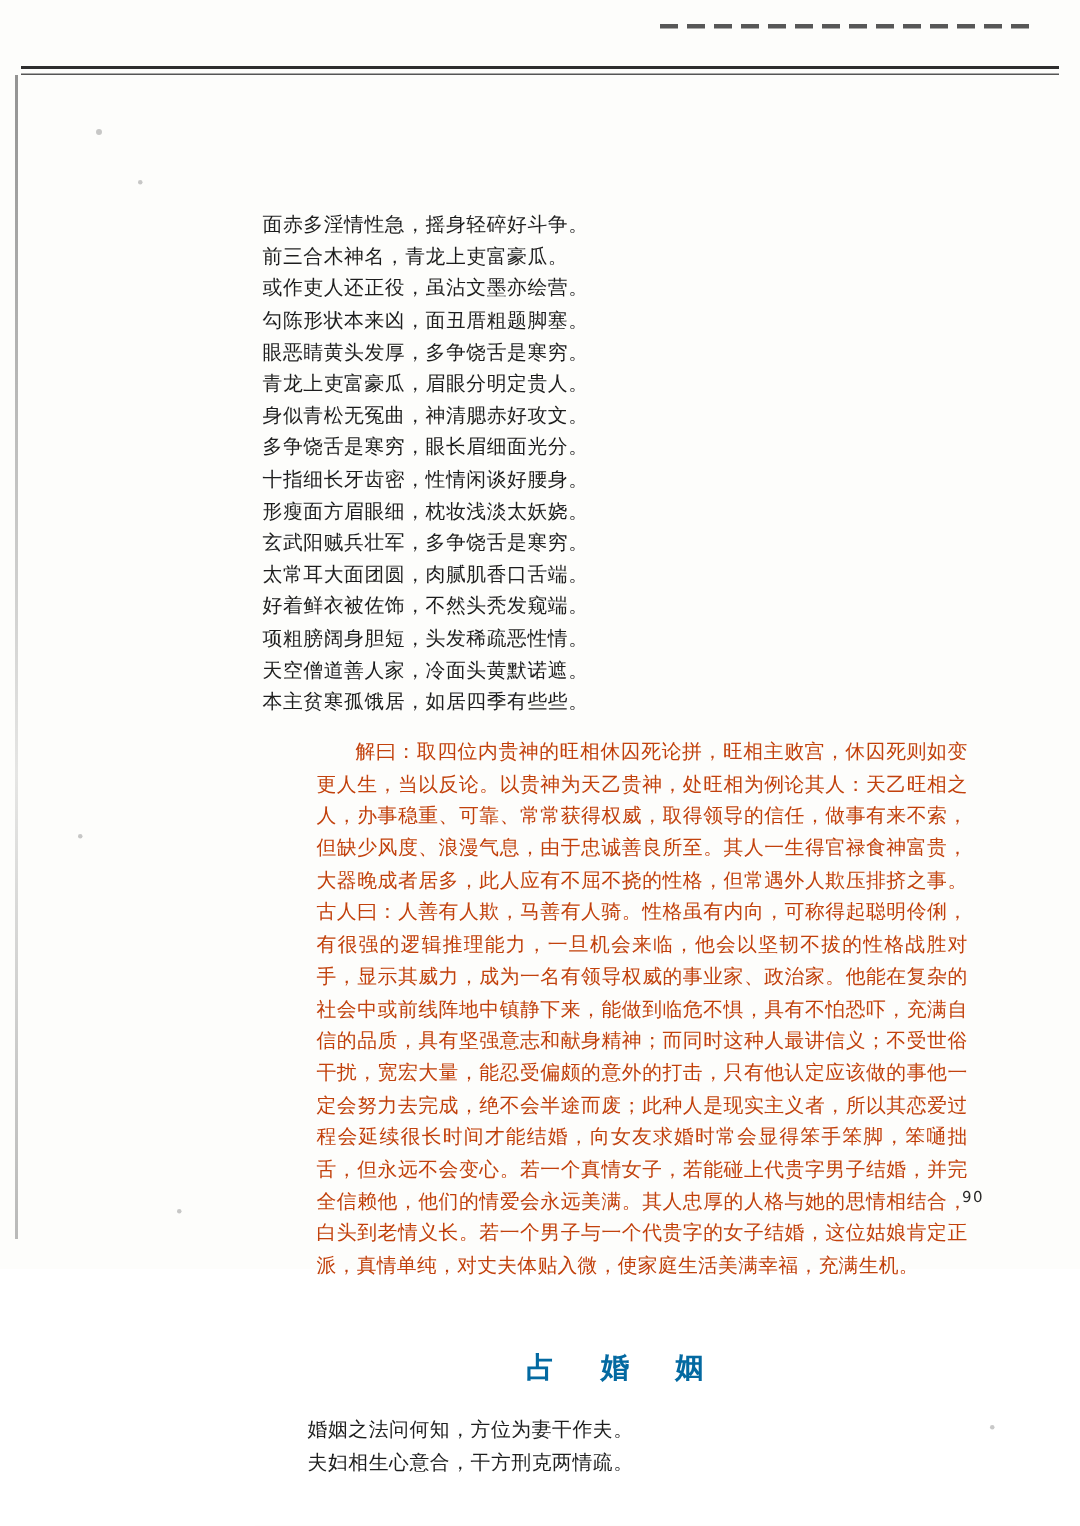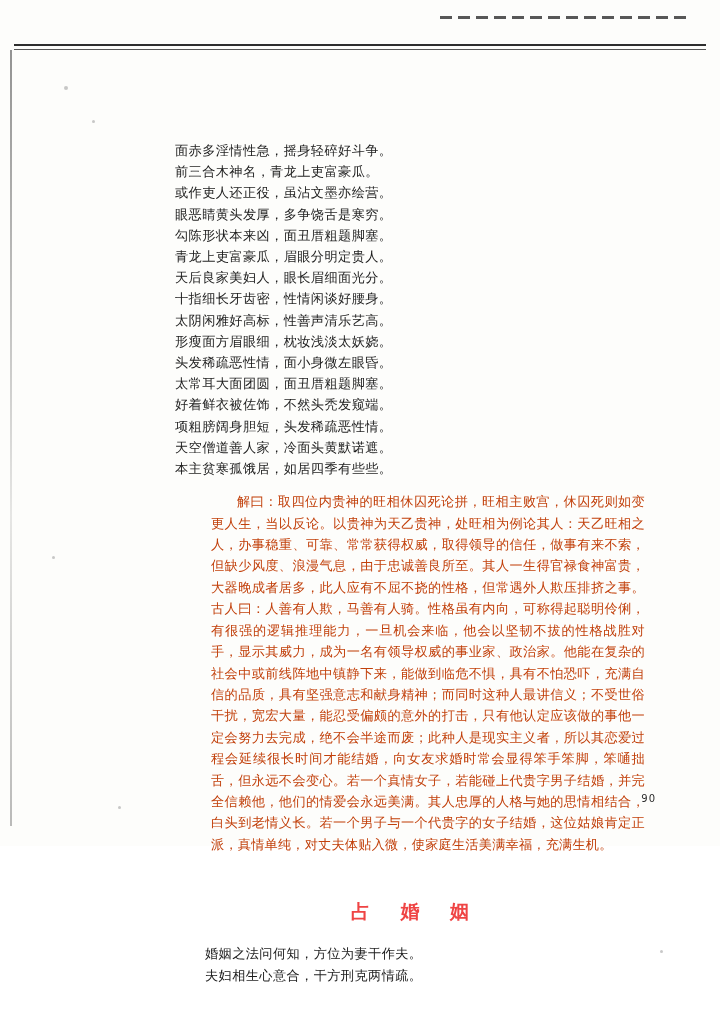--- a/index.html
+++ b/index.html
@@ -86,21 +86,21 @@
     margin-left: 36px;
   }
 
   .section-title {
     margin-top: 44px;
     text-align: center;
     font-family: "DejaVu Sans", "Liberation Sans", sans-serif;
     font-weight: bold;
     font-size: 19px;
     letter-spacing: 12px;
-    color: #ef4444;
+    color: #0369a1;
     padding-left: 12px;
   }
 
   .verse2 {
     margin-top: 18px;
     font-size: 13.2px;
     line-height: 21.4px;
     color: #1d1d1d;
     letter-spacing: .4px;
     padding-left: 30px;
@@ -131,29 +131,29 @@
   <div class="speck" style="left:52px;top:556px;width:3px;height:3px;"></div>
   <div class="speck" style="left:118px;top:806px;width:3px;height:3px;"></div>
   <div class="speck" style="left:660px;top:950px;width:3px;height:3px;"></div>
 
   <div class="content">
 
     <div class="verse">
       <div>面赤多淫情性急，摇身轻碎好斗争。</div>
       <div>前三合木神名，青龙上吏富豪瓜。</div>
       <div>或作吏人还正役，虽沾文墨亦绘营。</div>
+      <div>勾陈形状本来凶，面丑厝粗题脚塞。</div>
       <div>眼恶睛黄头发厚，多争饶舌是寒穷。</div>
-      <div>勾陈形状本来凶，面丑厝粗题脚塞。</div>
       <div>青龙上吏富豪瓜，眉眼分明定贵人。</div>
-      <div>天后良家美妇人，眼长眉细面光分。</div>
+      <div>身似青松无冤曲，神清腮赤好攻文。</div>
+      <div>多争饶舌是寒穷，眼长眉细面光分。</div>
       <div>十指细长牙齿密，性情闲谈好腰身。</div>
-      <div>太阴闲雅好高标，性善声清乐艺高。</div>
       <div>形瘦面方眉眼细，枕妆浅淡太妖娆。</div>
-      <div>头发稀疏恶性情，面小身微左眼昏。</div>
-      <div>太常耳大面团圆，面丑厝粗题脚塞。</div>
+      <div>玄武阳贼兵壮军，多争饶舌是寒穷。</div>
+      <div>太常耳大面团圆，肉腻肌香口舌端。</div>
       <div>好着鲜衣被佐饰，不然头秃发窥端。</div>
       <div>项粗膀阔身胆短，头发稀疏恶性情。</div>
       <div>天空僧道善人家，冷面头黄默诺遮。</div>
       <div>本主贫寒孤饿居，如居四季有些些。</div>
     </div>
 
     <p class="para">解曰：取四位内贵神的旺相休囚死论拼，旺相主败宫，休囚死则如变更人生，当以反论。以贵神为天乙贵神，处旺相为例论其人：天乙旺相之人，办事稳重、可靠、常常获得权威，取得领导的信任，做事有来不索，但缺少风度、浪漫气息，由于忠诚善良所至。其人一生得官禄食神富贵，大器晚成者居多，此人应有不屈不挠的性格，但常遇外人欺压排挤之事。古人曰：人善有人欺，马善有人骑。性格虽有内向，可称得起聪明伶俐，有很强的逻辑推理能力，一旦机会来临，他会以坚韧不拔的性格战胜对手，显示其威力，成为一名有领导权威的事业家、政治家。他能在复杂的社会中或前线阵地中镇静下来，能做到临危不惧，具有不怕恐吓，充满自信的品质，具有坚强意志和献身精神；而同时这种人最讲信义；不受世俗干扰，宽宏大量，能忍受偏颇的意外的打击，只有他认定应该做的事他一定会努力去完成，绝不会半途而废；此种人是现实主义者，所以其恋爱过程会延续很长时间才能结婚，向女友求婚时常会显得笨手笨脚，笨嗵拙舌，但永远不会变心。若一个真情女子，若能碰上代贵字男子结婚，并完全信赖他，他们的情爱会永远美满。其人忠厚的人格与她的思情相结合，白头到老情义长。若一个男子与一个代贵字的女子结婚，这位姑娘肯定正派，真情单纯，对丈夫体贴入微，使家庭生活美满幸福，充满生机。</p>
 
     <div class="section-title">占 婚 姻</div>
 

